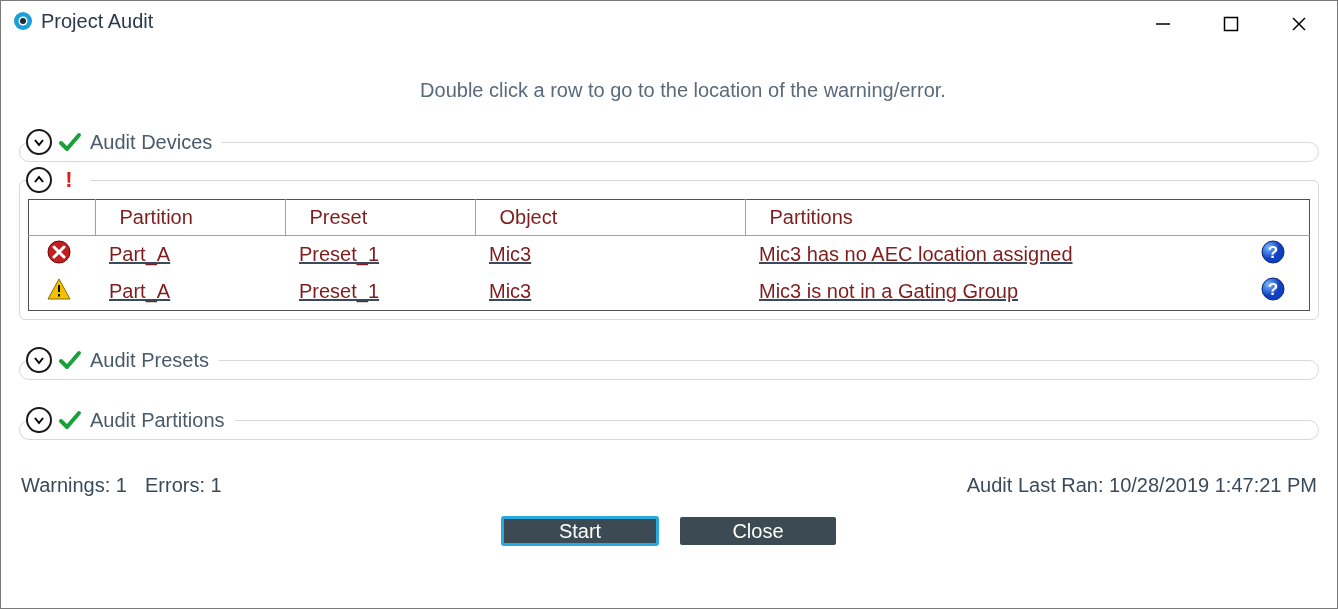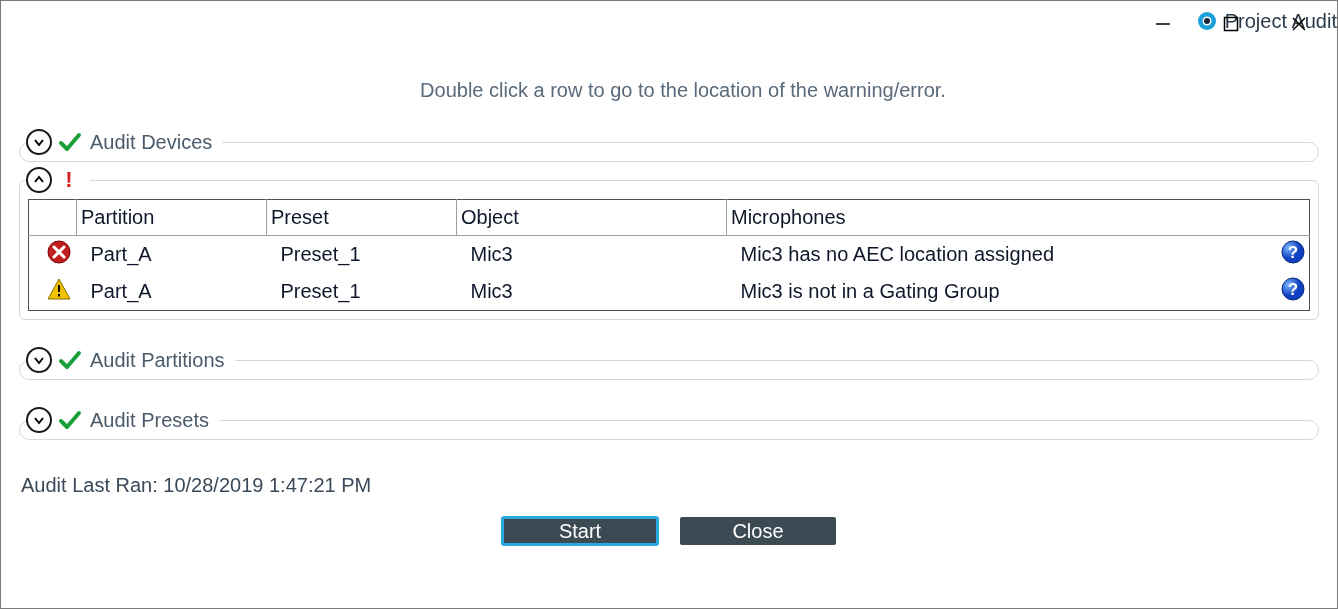--- a/index.html
+++ b/index.html
@@ -10,22 +10,21 @@
     width: 1338px;
     height: 609px;
     border: 1px solid #7a7a7a;
     position: relative;
     color: #3a4a5a;
   }
   .titlebar {
     display: flex;
     align-items: center;
     height: 40px;
-    padding-left: 6px;
-    justify-content: flex-end;
+    padding-left: 12px;
   }
   .titlebar .app-icon {
     width: 20px; height: 20px;
     margin-right: 8px;
   }
   .titlebar .title {
     font-size: 20px;
     color: #2a3a4a;
   }
   .window-controls {
@@ -103,39 +102,39 @@
     padding-left: 2px;
   }
   .audit-table {
     width: 100%;
     border-collapse: collapse;
     border: 1px solid #505050;
   }
   .audit-table th, .audit-table td {
     text-align: left;
     font-size: 20px;
-    color: #0f172a;
+    color: #7f1d1d;
     font-weight: normal;
-    padding: 4px 4px;
+    padding: 4px 24px;
     height: 36px;
     vertical-align: middle;
   }
   .audit-table thead th {
     border-right: 1px solid #a0a0a0;
     border-bottom: 1px solid #a0a0a0;
   }
   .audit-table thead th:last-child { border-right: none; }
   .col-icon { width: 48px; }
   .col-part { width: 190px; }
   .col-preset { width: 190px; }
   .col-object { width: 270px; }
   .col-help { width: 40px; }
   .audit-table td { padding-left: 14px; }
   .audit-table td.td-icon { padding-left: 18px; }
-  .audit-table tbody tr { cursor: pointer; }
+  .audit-table tbody tr { cursor: pointer; text-decoration: underline; }
   .row-icon-wrap { width: 24px; height: 24px; }
   .help-icon { width: 24px; height: 24px; cursor: pointer; }
   .footer-stats {
     display: flex;
     justify-content: space-between;
     padding: 16px 20px 0 20px;
     font-size: 20px;
     color: #3a4a5a;
   }
   .footer-stats .left { display: flex; gap: 18px; }
@@ -230,21 +229,21 @@
           <col class="col-object">
           <col>
           <col class="col-help">
       </colgroup>
       <thead>
         <tr>
           <th></th>
           <th>Partition</th>
           <th>Preset</th>
           <th>Object</th>
-          <th colspan="2">Microphones</th>
+          <th colspan="2">Partitions</th>
         </tr>
       </thead>
       <tbody>
         <tr>
           <td class="td-icon">
             <span class="row-icon-wrap">
               <svg width="24" height="24" viewBox="0 0 24 24">
                 <circle cx="12" cy="12" r="11" fill="#c02020" stroke="#7a0000" stroke-width="1"></circle>
                 <line x1="7" y1="7" x2="17" y2="17" stroke="#fff" stroke-width="3" stroke-linecap="round"></line>
                 <line x1="17" y1="7" x2="7" y2="17" stroke="#fff" stroke-width="3" stroke-linecap="round"></line>
@@ -308,42 +307,46 @@
       <span class="expander">
         <svg width="14" height="14" viewBox="0 0 14 14">
             <polyline points="3,5 7,10 11,5" fill="none" stroke="#000" stroke-width="2"></polyline>
           </svg>
       </span>
       <span class="check-icon">
         <svg width="24" height="24" viewBox="0 0 24 24">
             <polyline points="3,13 9,19 21,5" fill="none" stroke="#1aa038" stroke-width="4" stroke-linecap="round" stroke-linejoin="round"></polyline>
           </svg>
       </span>
-      <span class="section-title">Audit Partitions</span>
+      <span class="section-title">Audit Presets</span>
     </div>
   </div>
 
   <div class="section collapsed">
     <div class="section-header">
       <span class="expander">
         <svg width="14" height="14" viewBox="0 0 14 14">
             <polyline points="3,5 7,10 11,5" fill="none" stroke="#000" stroke-width="2"></polyline>
           </svg>
       </span>
       <span class="check-icon">
         <svg width="24" height="24" viewBox="0 0 24 24">
             <polyline points="3,13 9,19 21,5" fill="none" stroke="#1aa038" stroke-width="4" stroke-linecap="round" stroke-linejoin="round"></polyline>
           </svg>
       </span>
-      <span class="section-title">Audit Presets</span>
+      <span class="section-title">Audit Partitions</span>
     </div>
   </div>
 
 </div>
 
 <div class="footer-stats">
+  <div class="left">
+    <span>Warnings: 1</span>
+    <span>Errors: 1</span>
+  </div>
   <div>Audit Last Ran: 10/28/2019 1:47:21 PM</div>
 </div>
 
 <div class="buttons">
   <button class="btn primary">Start</button>
   <button class="btn">Close</button>
 </div>
 
 </body></html>

